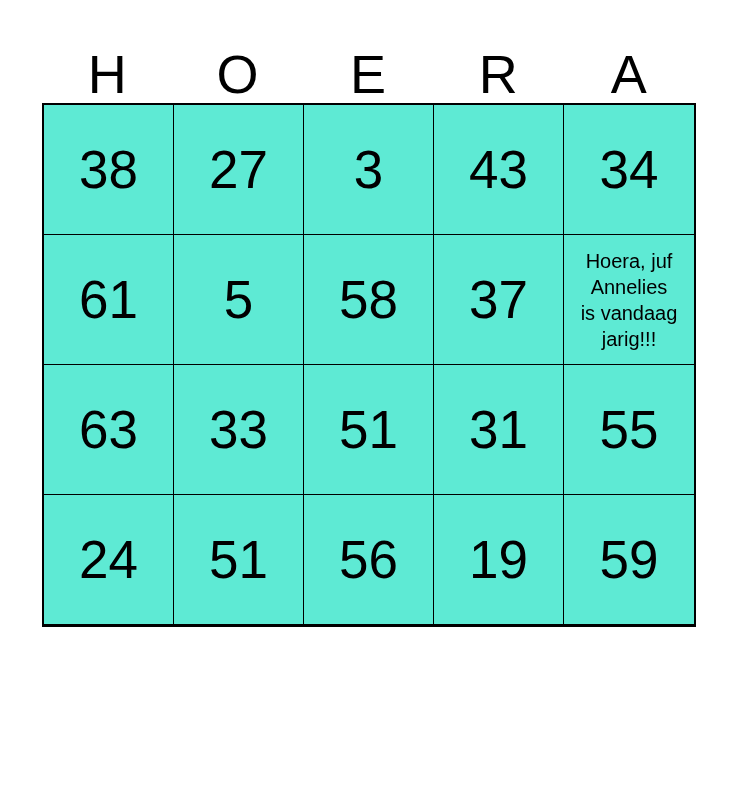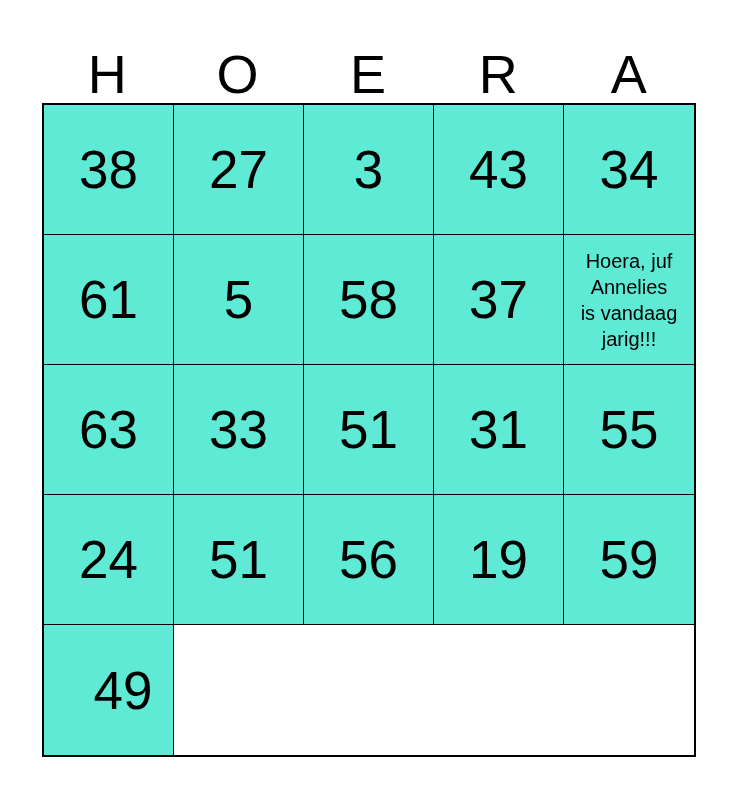--- a/index.html
+++ b/index.html
@@ -96,14 +96,13 @@
 
   <div class="bingo-cell">51</div>
   <div class="bingo-cell">31</div>
   <div class="bingo-cell">55</div>
   <div class="bingo-cell">24</div>
 
   <div class="bingo-cell">51</div>
   <div class="bingo-cell">56</div>
   <div class="bingo-cell">19</div>
   <div class="bingo-cell">59</div>
-  <div class="bingo-cell">49</div>
 </div>
 
 </body></html>

